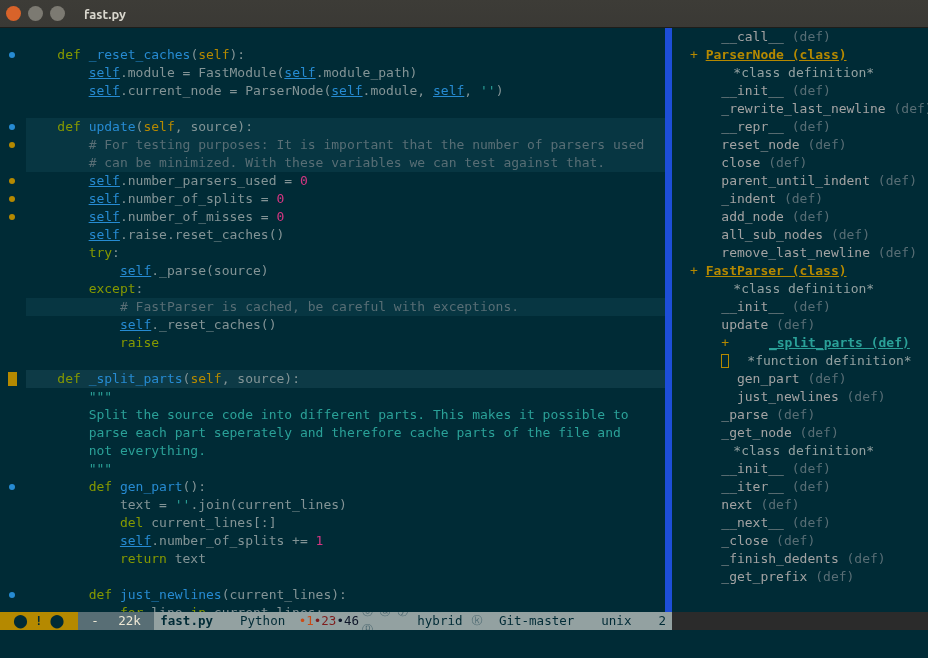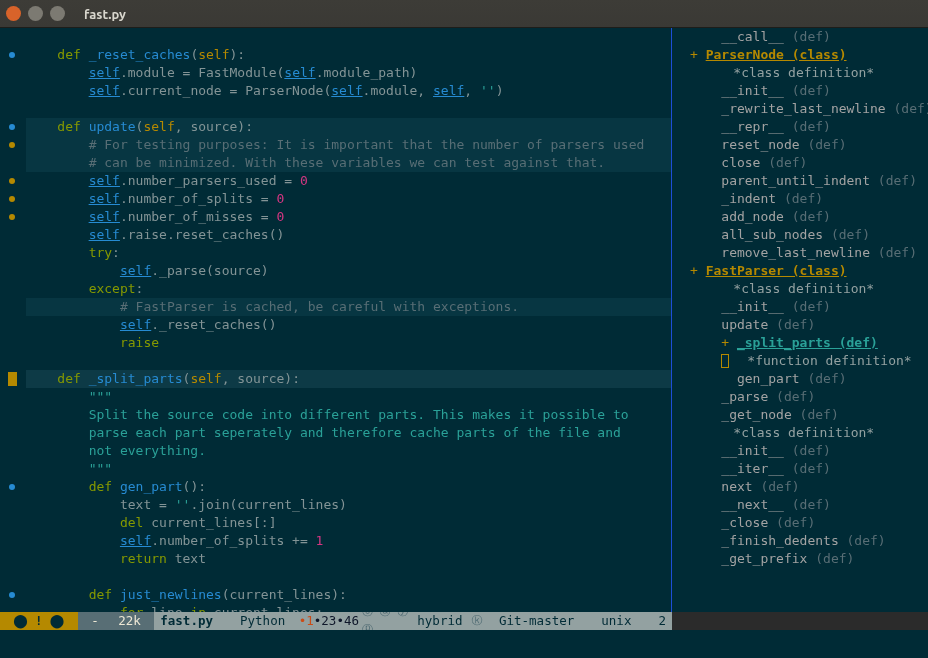--- a/index.html
+++ b/index.html
@@ -27,21 +27,21 @@
   width: 15px; height: 15px; border-radius: 50%;
   margin-right: 7px;
   display: flex; align-items: center; justify-content: center;
   font-size: 9px; color: #555;
 }
 .win-close{background:#d8632a;}
 .win-min{background:#7c7a72;}
 .win-max{background:#7c7a72;}
 .title-text{margin-left:12px;color:#d8d6cd;font-weight:bold;font-family:Ubuntu,sans-serif;font-size:13px;}
 .workarea{flex:1;display:flex;overflow:hidden;background:#02303d;}
-.pane-left{flex:0 0 672px;display:flex;overflow:hidden;border-right:1px solid #1d4ed8;}
+.pane-left{flex:0 0 672px;display:flex;overflow:hidden;border-right:7px solid #1d4ed8;}
 .gutter{width:24px;background:#002b36;flex:none;}
 .gut-row{height:18px;display:flex;align-items:center;justify-content:center;}
 .dot{width:6px;height:6px;border-radius:50%;}
 .dot-b{background:#268bd2;}
 .dot-o{background:#b58900;}
 .yrect{width:9px;height:14px;border:1px solid #b58900;background:#b58900;}
 .code{flex:1;background:#002b36;color:#839496;overflow:hidden;padding-left:2px;}
 .code .row{white-space:pre;height:18px;}
 .row.hl{background:#073642;}
 .row.hlcur{background:#0d3a46;}
@@ -53,30 +53,30 @@
 .num{color:#d33682;}
 .builtin{color:#b58900;}
 .pane-right{flex:1;background:#002b36;color:#839496;overflow:hidden;padding-left:18px;}
 .r-row{height:18px;white-space:pre;}
 .r-plus{color:#b58900;}
 .r-class{color:#b58900;font-weight:bold;text-decoration:underline;}
 .r-func{color:#a3a3a3;}
 .r-type{color:#586e75;}
 .r-star{color:#93a1a1;margin-left:12px;}
 .r-cursor{display:inline-block;width:8px;height:14px;border:1px solid #b58900;background:transparent;vertical-align:text-bottom;margin-right:6px;}
-.r-funcsel{color:#2aa198;text-decoration:underline;font-weight:bold;}
+.r-funcsel{color:#2aa198;text-decoration:underline;font-weight:bold;margin-left:32px;}
 .modeline{height:18px;display:flex;font-size:12.5px;overflow:hidden;}
 .ml-left{flex:0 0 672px;display:flex;align-items:center;background:#93a1a1;color:#002b36;}
 .ml-right{flex:1;display:flex;align-items:center;background:#586e75;color:#002b36;padding-left:4px;margin-top:26px;}
 .ml-seg{padding:0 6px;white-space:pre;}
 .ml-warn{background:#b58900;color:#002b36;font-weight:bold;}
 .ml-dark{background:#586e75;color:#eee8d5;}
 .ml-file{font-weight:bold;color:#002b36;}
 .ml-orange{color:#cb4b16;}
-.ml-yellow{color:#0f172a;}
+.ml-yellow{color:#7f1d1d;}
 .ml-blue{color:#0f172a;}
 .ml-circ{padding:0 3px;color:#4f6b73;font-size:11px;}
 .minibuf{height:28px;background:#002b36;}
 </style>
 </head>
 <body>
 
 <div class="titlebar">
   <div class="win-btn win-close"></div>
   <div class="win-btn win-min"></div>
@@ -191,20 +191,21 @@
       <div class="r-row"><span>    </span><span class="r-func">add_node</span><span class="r-type"> (def)</span></div>
       <div class="r-row"><span>    </span><span class="r-func">all_sub_nodes</span><span class="r-type"> (def)</span></div>
       <div class="r-row"><span>    </span><span class="r-func">remove_last_newline</span><span class="r-type"> (def)</span></div>
       <div class="r-row"><span></span><span class="r-plus">+ </span><span class="r-class">FastParser (class)</span></div>
       <div class="r-row"><span>    </span><span class="r-star">*class definition*</span></div>
       <div class="r-row"><span>    </span><span class="r-func">__init__</span><span class="r-type"> (def)</span></div>
       <div class="r-row"><span>    </span><span class="r-func">update</span><span class="r-type"> (def)</span></div>
       <div class="r-row"><span>    </span><span class="r-plus">+ </span><span class="r-funcsel">_split_parts (def)</span></div>
       <div class="r-row"><span>    </span><span class="r-cursor"></span><span class="r-star">*function definition*</span></div>
       <div class="r-row"><span>      </span><span class="r-func">gen_part</span><span class="r-type"> (def)</span></div>
+      <div class="r-row"><span>      </span><span class="r-func">just_newlines</span><span class="r-type"> (def)</span></div>
       <div class="r-row"><span>    </span><span class="r-func">_parse</span><span class="r-type"> (def)</span></div>
       <div class="r-row"><span>    </span><span class="r-func">_get_node</span><span class="r-type"> (def)</span></div>
       <div class="r-row"><span>    </span><span class="r-star">*class definition*</span></div>
       <div class="r-row"><span>    </span><span class="r-func">__init__</span><span class="r-type"> (def)</span></div>
       <div class="r-row"><span>    </span><span class="r-func">__iter__</span><span class="r-type"> (def)</span></div>
       <div class="r-row"><span>    </span><span class="r-func">next</span><span class="r-type"> (def)</span></div>
       <div class="r-row"><span>    </span><span class="r-func">__next__</span><span class="r-type"> (def)</span></div>
       <div class="r-row"><span>    </span><span class="r-func">_close</span><span class="r-type"> (def)</span></div>
       <div class="r-row"><span>    </span><span class="r-func">_finish_dedents</span><span class="r-type"> (def)</span></div>
       <div class="r-row"><span>    </span><span class="r-func">_get_prefix</span><span class="r-type"> (def)</span></div>

